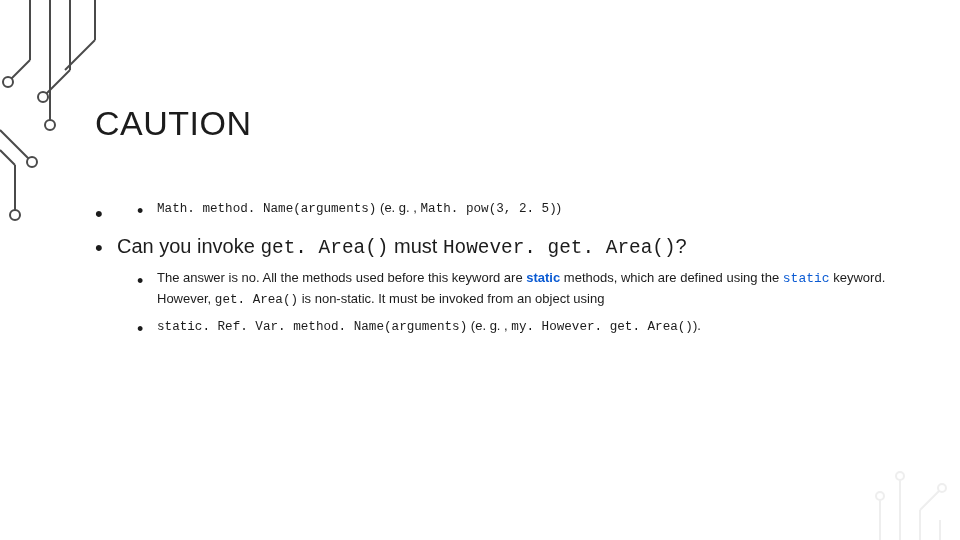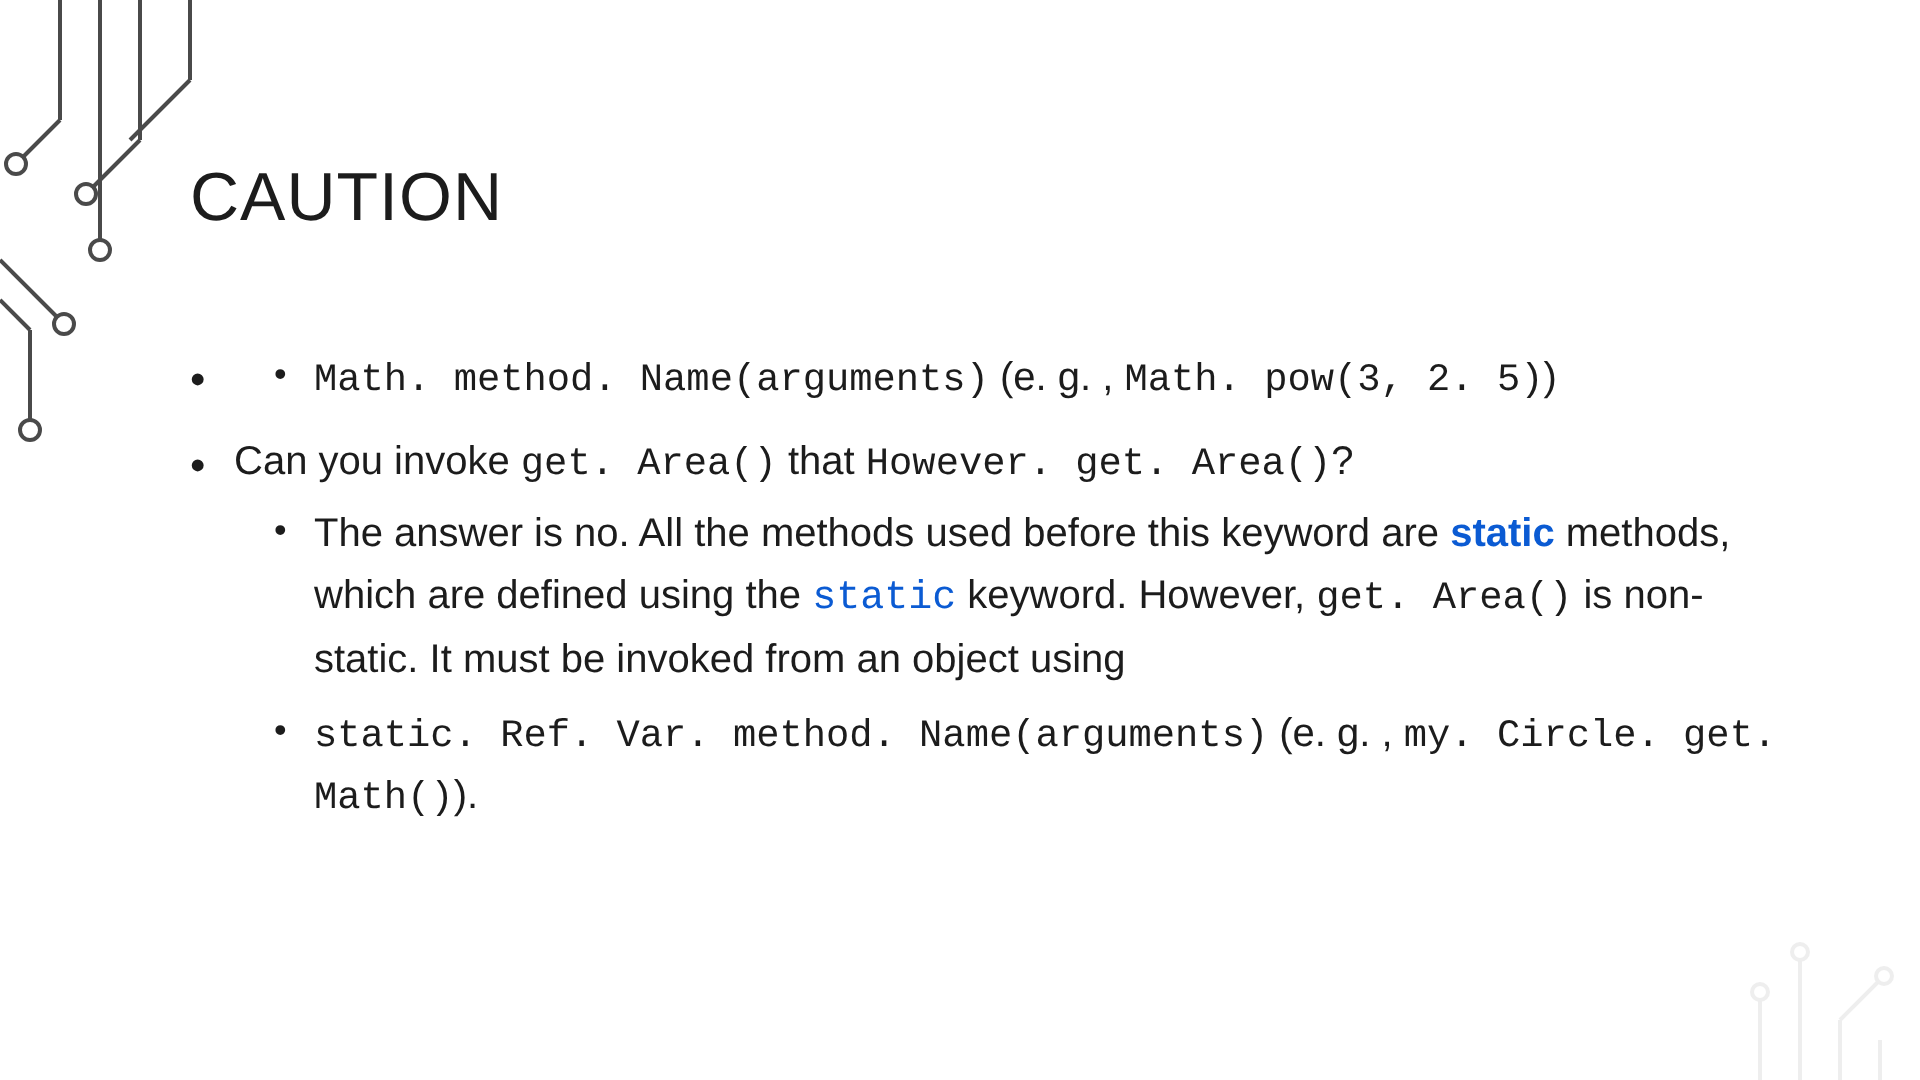--- a/index.html
+++ b/index.html
@@ -17,20 +17,21 @@
     position: absolute;
     left: 0; top: 0; right: 0; bottom: 0;
     padding: 80px 60px 30px 95px;
     box-sizing: border-box;
   }
   .title {
     font-size: 34px;
     font-weight: 400;
     letter-spacing: 0.5px;
     margin-bottom: 55px;
+    margin-top: 24px;
   }
   ul.outer {
     list-style: none;
     padding: 0;
     margin: 0;
   }
   ul.outer > li {
     position: relative;
     padding-left: 22px;
     font-size: 20px;
@@ -45,21 +46,21 @@
     font-size: 22px;
   }
   ul.inner {
     list-style: none;
     padding: 0;
     margin: 6px 0 10px 20px;
   }
   ul.inner > li {
     position: relative;
     padding-left: 20px;
-    font-size: 20px;
+    font-size: 13px;
     line-height: 1.55;
     margin-bottom: 6px;
   }
   ul.inner > li::before {
     content: "•";
     position: absolute;
     left: 0;
     top: 0;
     font-size: 18px;
   }
@@ -135,26 +136,26 @@
 
     <li>
       <ul class="inner">
         <li>
           <span class="mono">Math. method. Name(arguments)</span><span> (e. g. , </span><span class="mono">Math. pow(3, 2. 5)</span><span>)</span>
         </li>
       </ul>
     </li>
 
     <li>
-      <span>Can you invoke </span><span class="mono">get. Area()</span><span> that </span><span class="mono">However. get. Area()</span><span>?</span>
+      <span>Can you invoke </span><span class="mono">get. Area()</span><span> must </span><span class="mono">However. get. Area()</span><span>?</span>
       <ul class="inner">
         <li>
           <span>The answer is no. All the methods used before this keyword are </span><b class="blue">static</b><span> methods, which are defined using the </span><span class="static-kw">static</span><span> keyword. However, </span><span class="mono">get. Area()</span><span> is non-static. It must be invoked from an object using</span>
         </li>
         <li>
-          <span class="mono">static. Ref. Var. method. Name(arguments)</span><span> (e. g. , </span><span class="mono">my. Circle. get. Math()</span><span>).</span>
+          <span class="mono">static. Ref. Var. method. Name(arguments)</span><span> (e. g. , </span><span class="mono">my. However. get. Area()</span><span>).</span>
         </li>
       </ul>
     </li>
 
 
   </ul>
 </div>
 
 </body></html>

